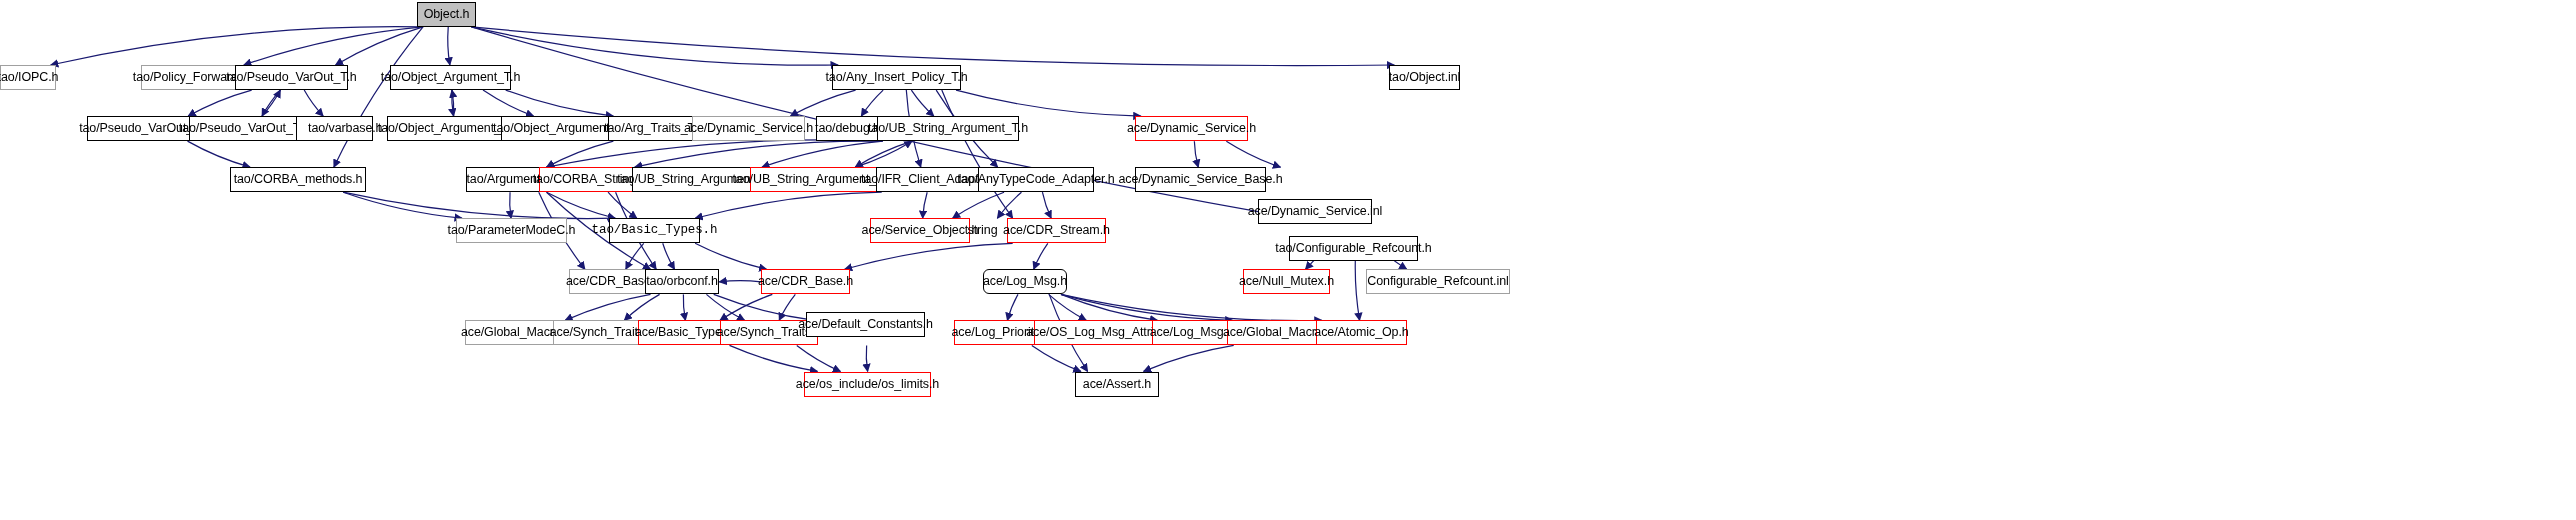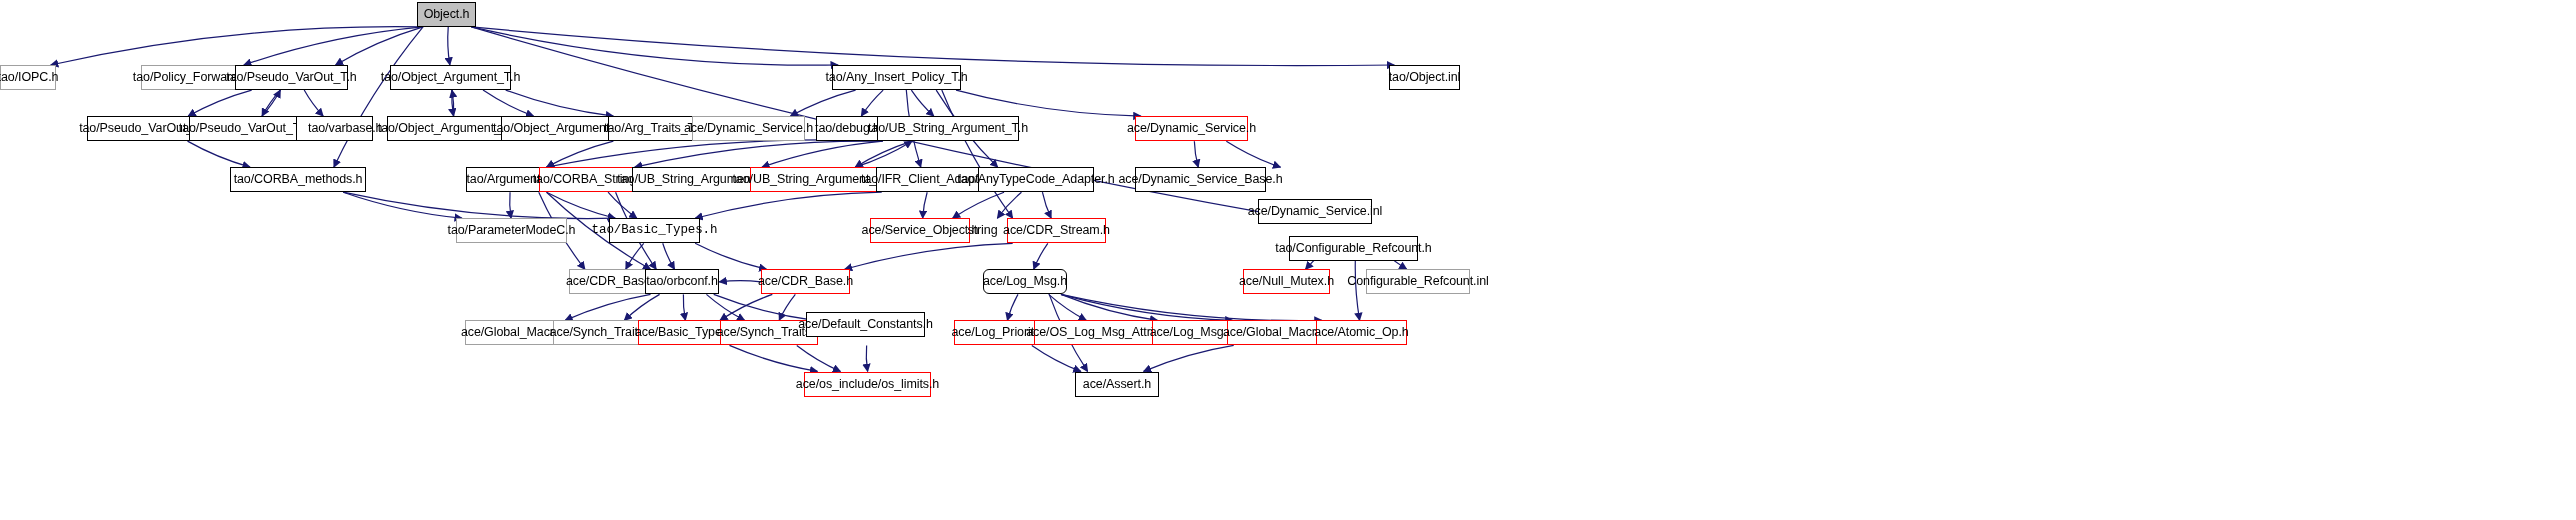--- a/index.html
+++ b/index.html
@@ -158,21 +158,21 @@
       <div class="node solid" style="left: 978px; top: 167px; width: 116px;">tao/AnyTypeCode_Adapter.h</div>
       <div class="node solid" style="left: 1135px; top: 167px; width: 131px;">ace/Dynamic_Service_Base.h</div>
       <div class="node solid" style="left: 1258px; top: 167px; width: 114px; margin-top: 32px;">ace/Dynamic_Service.inl</div>
       <div class="node solid" style="left: 1289px; top: 218px; width: 129px; margin-top: 18px;">tao/Configurable_Refcount.h</div>
       <div class="node grey" style="left: 456px; top: 218px; width: 111px;">tao/ParameterModeC.h</div>
       <div class="node solid" style="left: 609px; top: 218px; width: 91px; font-family: Liberation Mono, monospace;">tao/Basic_Types.h</div>
       <div class="node red" style="left: 870px; top: 218px; width: 100px;">ace/Service_Object.h</div>
       <div class="node noborder" style="left: 961px; top: 218px; width: 43px;">string</div>
       <div class="node red" style="left: 1007px; top: 218px; width: 99px;">ace/CDR_Stream.h</div>
       <div class="node red" style="left: 1243px; top: 269px; width: 87px;">ace/Null_Mutex.h</div>
-      <div class="node grey" style="left: 1366px; top: 269px; width: 104px;">Configurable_Refcount.inl</div>
+      <div class="node grey" style="left: 1366px; top: 269px; width: 144px;">Configurable_Refcount.inl</div>
       <div class="node grey" style="left: 569px; top: 269px; width: 89px;">ace/CDR_Base.h</div>
       <div class="node solid" style="left: 645px; top: 269px; width: 74px;">tao/orbconf.h</div>
       <div class="node red" style="left: 761px; top: 269px; width: 89px;">ace/CDR_Base.h</div>
       <div class="node solid" style="left: 983px; top: 269px; width: 84px; border-radius: 6px;">ace/Log_Msg.h</div>
       <div class="node grey" style="left: 465px; top: 320px; width: 108px;">ace/Global_Macros.h</div>
       <div class="node grey" style="left: 553px; top: 320px; width: 98px;">ace/Synch_Traits.h</div>
       <div class="node red" style="left: 638px; top: 320px; width: 97px;">ace/Basic_Types.h</div>
       <div class="node red" style="left: 720px; top: 320px; width: 98px;">ace/Synch_Traits.h</div>
       <div class="node solid" style="left: 806px; top: 312px; width: 119px;">ace/Default_Constants.h</div>
       <div class="node red" style="left: 954px; top: 320px; width: 93px;">ace/Log_Priority.h</div>

